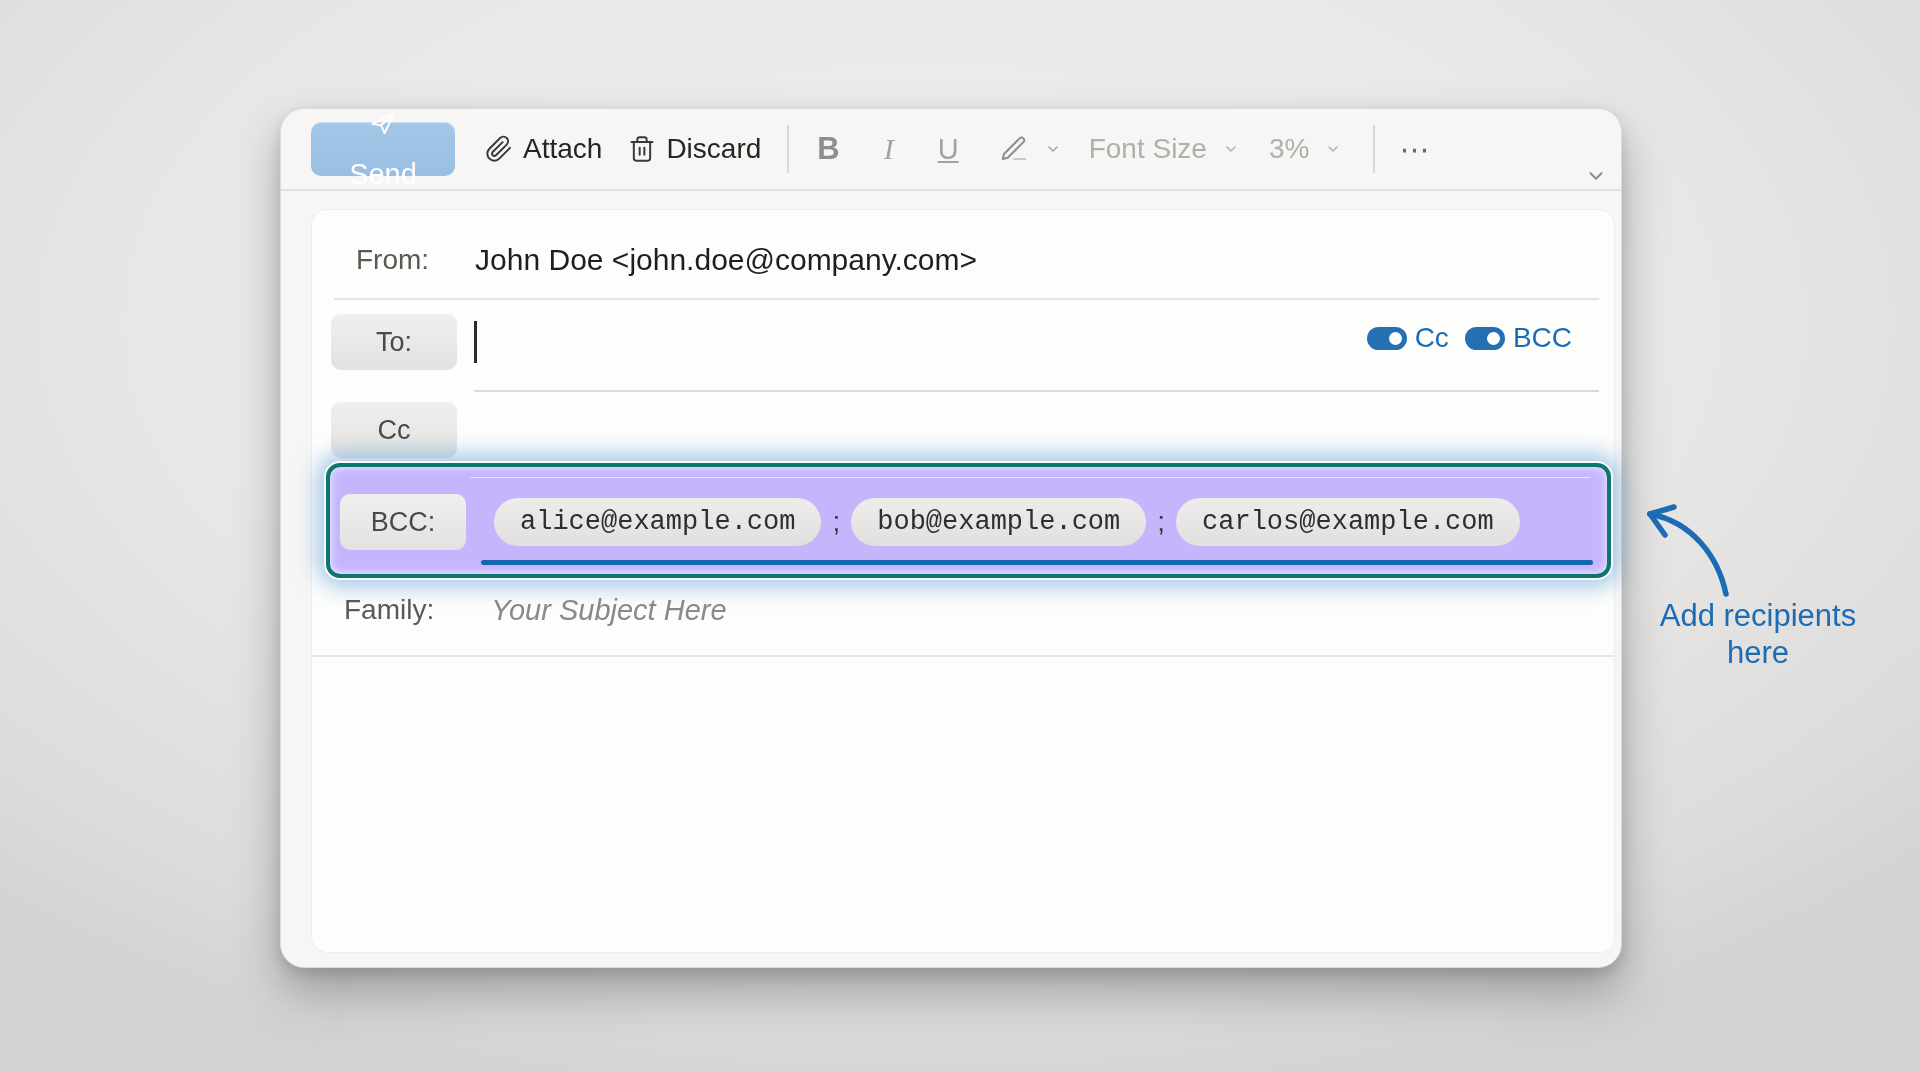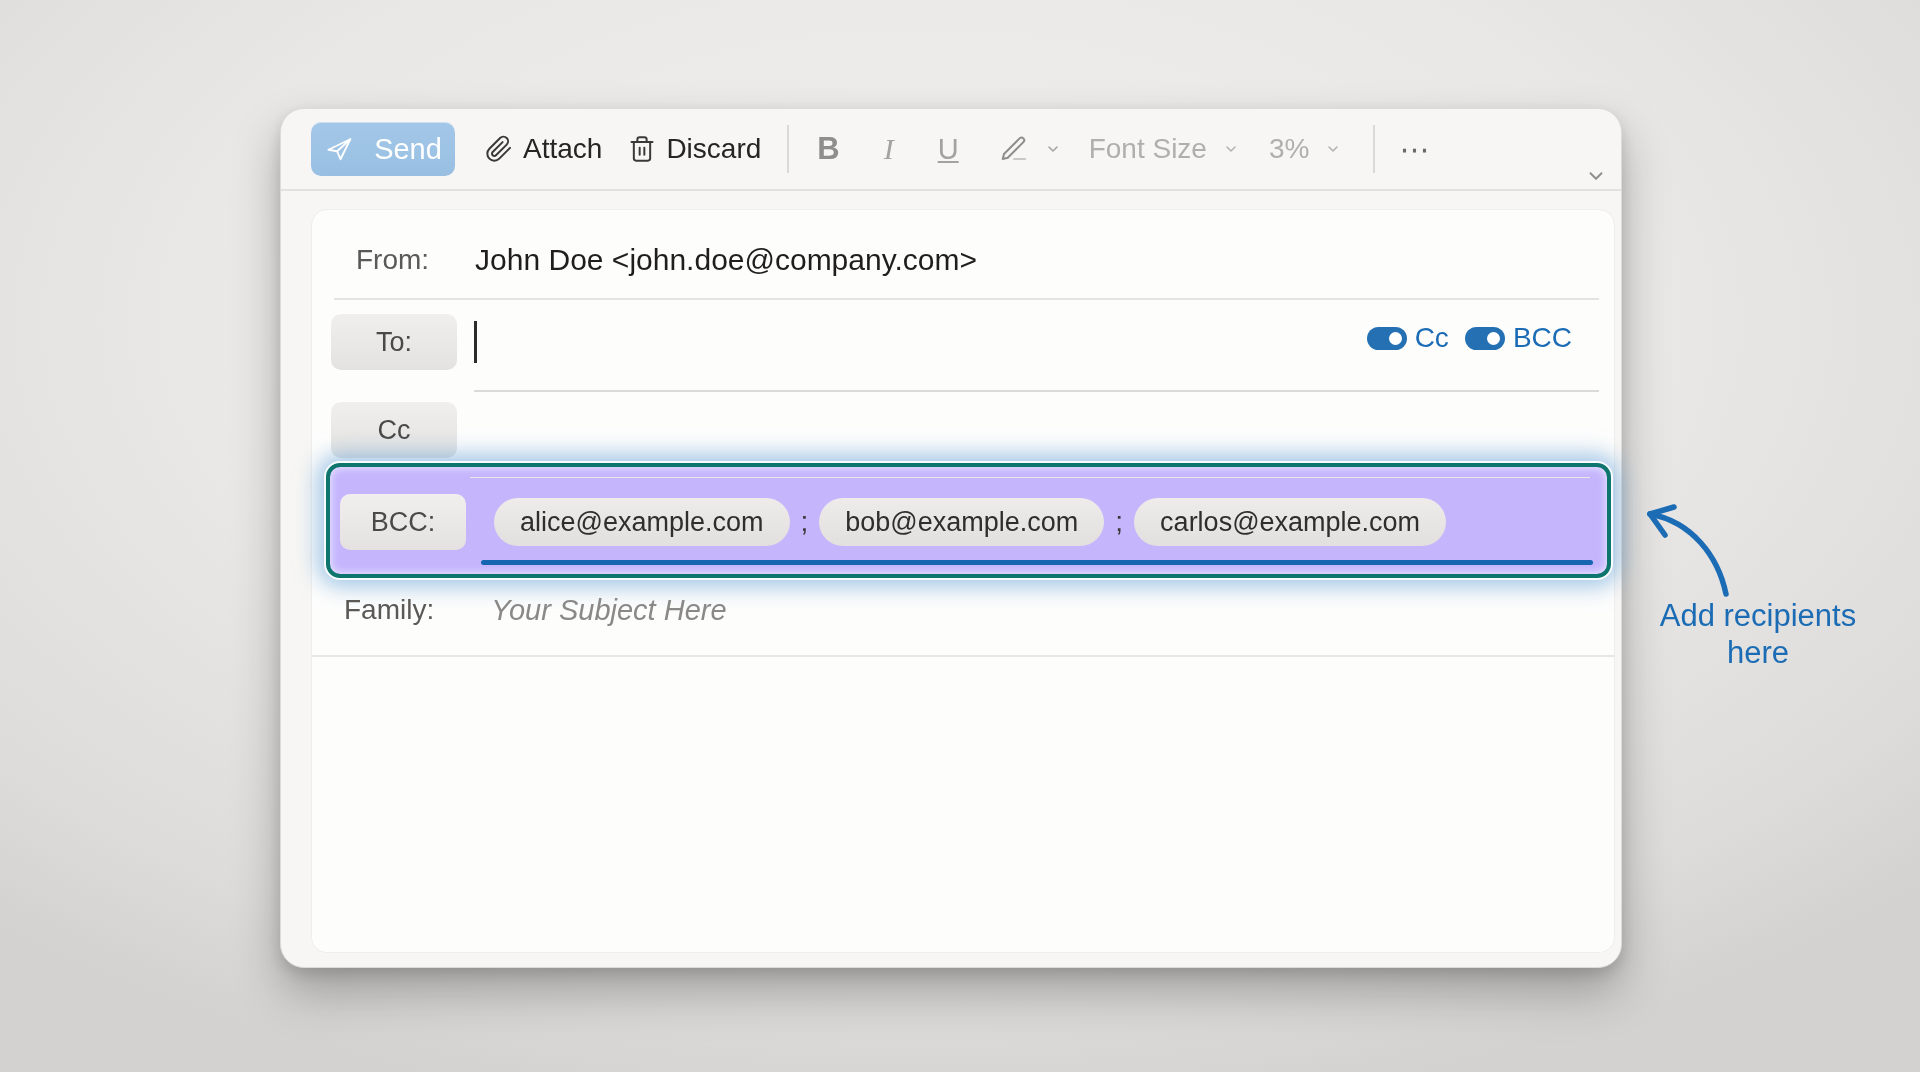--- a/index.html
+++ b/index.html
@@ -23,20 +23,21 @@
     position:absolute; left:0; top:0; right:0; height:82px;
     display:flex; align-items:center; padding-left:30px;
     border-bottom:2px solid #e2e1df; border-radius:24px 24px 0 0;
   }
   .send-btn {
     display:flex; align-items:center; justify-content:center; gap:20px;
     width:144px; height:54px; border-radius:10px;
     background:linear-gradient(180deg,#a3c7e8,#98bfe2);
     color:#ffffff; font-size:29px; cursor:pointer;
     box-shadow:inset 0 1px 0 rgba(255,255,255,.45);
+    flex-direction:column;
   }
   .tb-item { display:flex; align-items:center; gap:10px; color:#262523; font-size:28px; cursor:pointer; }
   .tb-attach { margin-left:30px; }
   .tb-discard { margin-left:26px;text-align:right; }
   .tb-sep { width:2px; height:48px; background:#dad9d7; margin-left:26px; }
   .tb-bold { margin-left:28px; font-weight:bold; font-size:31px; color:#8f8e8c; }
   .tb-italic { margin-left:44px; font-style:italic; font-size:30px; color:#a3a2a0; font-family:"Liberation Serif", serif; }
   .tb-underline { margin-left:44px; font-size:29px; color:#a3a2a0; text-decoration:underline; }
   .tb-highlighter { margin-left:40px; color:#8f8e8c; }
   .tb-muted { color:#b1afac; font-size:28px; }
@@ -84,21 +85,21 @@
     position:absolute; left:14px; top:253px; width:1285px; height:115px;
     background:#c4b5fd; border:4px solid #0f766e; border-radius:14px;
     box-shadow:0 0 0 2px rgba(255,255,255,.9), 0 0 22px 8px rgba(108,165,216,.65), inset 0 0 10px rgba(255,255,255,.8);
   }
   .bcc-topline { position:absolute; left:140px; top:10px; width:1120px; height:1px; background:#e9e8e6; }
   .bcc-inner { position:absolute; left:10px; top:27px; right:14px; display:flex; align-items:center; }
   .chips { display:flex; align-items:center; margin-left:28px; gap:0; }
   .chip {
     display:flex; align-items:center; padding:0 26px; height:48px; border-radius:24px;
     background:linear-gradient(180deg,#edecea,#e1e0de);
-    color:#2f2e2c; font-size:27px; cursor:pointer;
+    color:#2f2e2c; font-size:27px; cursor:pointer;font-family:Liberation Mono, monospace;
   }
   .chip-sep { color:#3a3938; font-size:28px; margin:0 11px; }
   .bcc-underline { position:absolute; left:151px; right:14px; bottom:9px; height:5px; background:#1565b0; border-radius:3px; }
 
   .subject-row { position:absolute; left:32px; top:374px; right:30px; height:52px; display:flex; align-items:center; }
   .subject-value { margin-left:57px; color:#8a8987; font-size:29px; font-style:italic; }
   .divider-subject { position:absolute; left:0; top:445px; width:100%; height:2px; background:#e7e6e4; }
 
   .body-area { position:absolute; left:0; top:447px; right:0; bottom:0; border-radius:0 0 16px 16px; background:#fdfdfc; cursor:text; }
 

